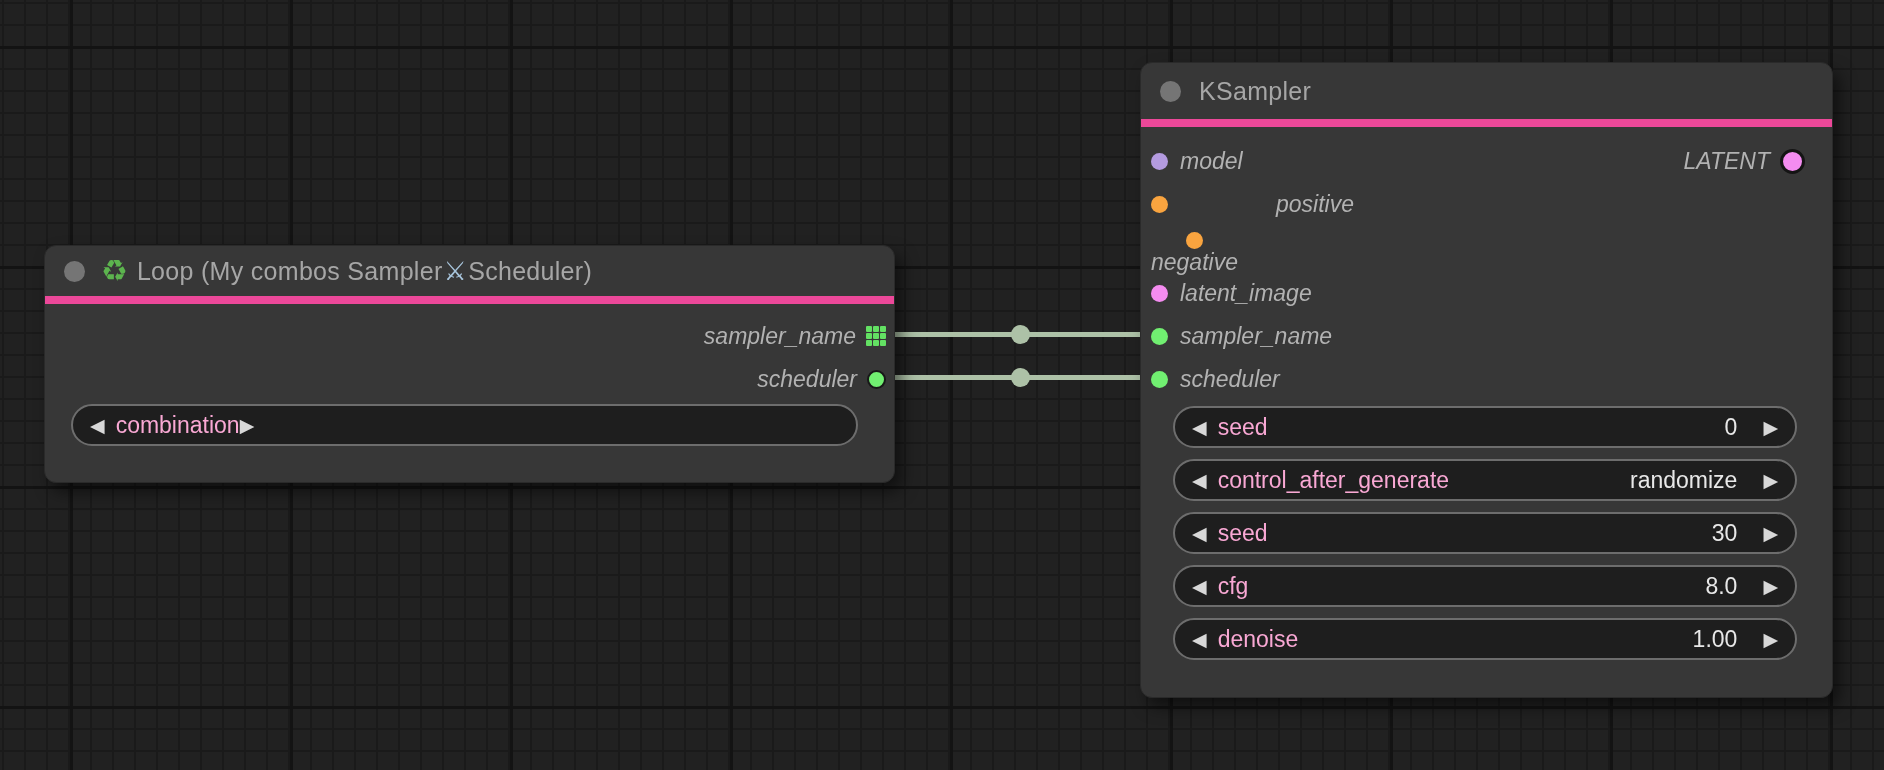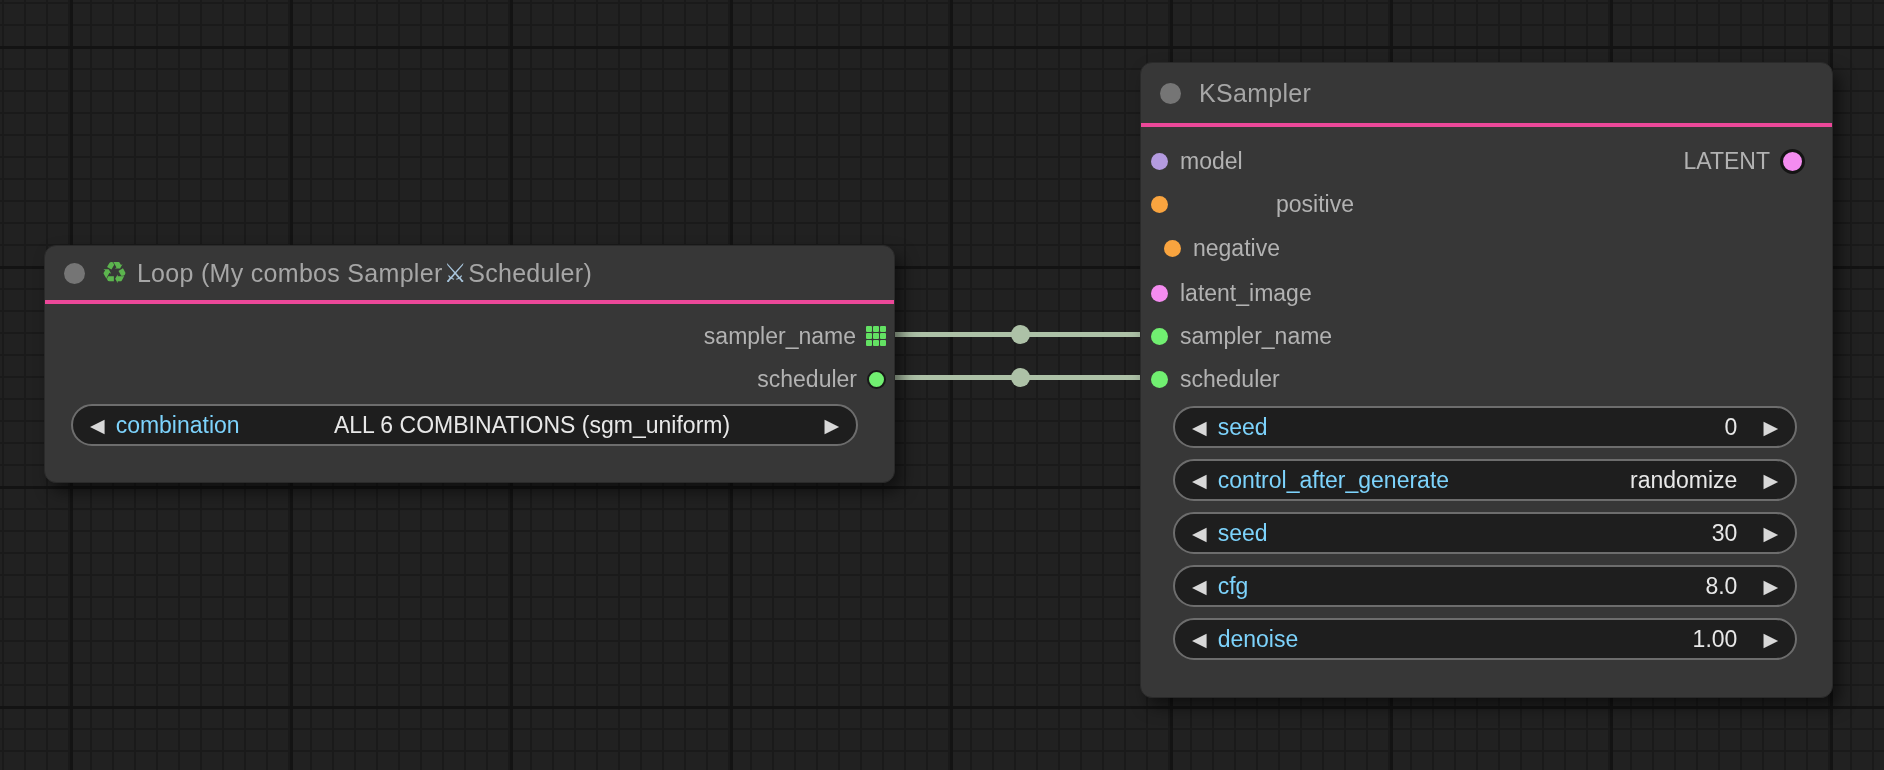--- a/index.html
+++ b/index.html
@@ -8,38 +8,38 @@
     background-color:#212121;
     background-image:
       linear-gradient(to right, #131313 3px, transparent 3px),
       linear-gradient(to bottom, #131313 3px, transparent 3px),
       linear-gradient(to right, #1a1a1a 2px, transparent 2px),
       linear-gradient(to bottom, #1a1a1a 2px, transparent 2px);
     background-size:220px 220px,220px 220px,22px 22px,22px 22px;
     background-position:70px 46px,70px 46px,2px 2px,2px 2px;}
   .node{position:absolute;background:#373737;border:1px solid #2a2a2a;border-radius:12px;
     box-shadow:7px 9px 16px rgba(0,0,0,0.5);box-sizing:border-box;}
-  .node-header{display:flex;align-items:center;padding:0 0 0 19px;border-bottom:4px solid #ec4899;box-sizing:border-box;}
+  .node-header{display:flex;align-items:center;padding:0 0 0 19px;border-bottom:8px solid #ec4899;box-sizing:border-box;}
   .collapse-dot{width:21px;height:21px;border-radius:50%;background:#757575;flex:0 0 auto;}
   .node-title{color:#a6a6a6;font-size:25px;white-space:nowrap;letter-spacing:0.3px;}
   .emoji-recycle{color:#5cb44e;font-size:30px;margin:0 9px 0 16px;line-height:1;}
   .emoji-swords{color:#a9c6dd;font-size:26px;line-height:1;margin:0 1px;}
-  .slot-row{position:absolute;display:flex;align-items:center;height:32px;}
+  .slot-row{position:absolute;display:flex;align-items:center;height:32px;font-style:italic;}
   .slot-label{color:#b2b2b2;font-size:23px;white-space:nowrap;}
   .slot-dot{width:17px;height:17px;border-radius:50%;box-sizing:border-box;flex:0 0 auto;}
   .out-dot{border:2px solid #181818;width:19px;height:19px;}
   .grid-icon{display:grid;grid-template-columns:repeat(3,6px);grid-template-rows:repeat(3,6px);
     gap:1px;width:20px;height:20px;flex:0 0 auto;}
   .grid-icon i{background:#63e163;border-radius:1px;}
   .gap10{width:10px;flex:0 0 auto;}
   .gap12{width:12px;flex:0 0 auto;}
   .widget{position:absolute;height:42px;background:#1e1e1e;border:2px solid #6d6d6d;border-radius:22px;
     display:flex;align-items:center;box-sizing:border-box;padding:0 17px;}
   .w-arrow{color:#d8d8d8;font-size:19px;line-height:1;flex:0 0 auto;}
-  .w-label{color:#7dd3fc;font-size:23px;margin-left:11px;white-space:nowrap;}
+  .w-label{color:#f9a8d4;font-size:23px;margin-left:11px;white-space:nowrap;}
   .w-value-center{flex:1;text-align:center;color:#e8e8e8;font-size:23px;white-space:nowrap;}
   .w-value-right{margin-left:auto;color:#e8e8e8;font-size:23px;white-space:nowrap;padding-right:26px;}
   .wire{position:absolute;height:5px;border-radius:3px;background:#adc1a7;}
   .wire-dot{position:absolute;width:19px;height:19px;border-radius:50%;background:#adc1a7;}
   .latent-dot{width:19px;height:19px;border-radius:50%;border:3px solid #141414;box-sizing:content-box;}
 </style>
 </head>
 <body>
 
 <div class="canvas">
@@ -74,42 +74,41 @@
 
     <div class="slot-row" style="top:117px;right:8px;">
       <span class="slot-label">scheduler</span>
       <span class="gap10"></span>
       <span class="slot-dot out-dot" style="background-color: rgb(113, 239, 113);"></span>
     </div>
 
     <div class="widget" style="left:26px;top:158px;width:787px;">
       <span class="w-arrow">◀</span>
       <span class="w-label">combination</span>
-      <span class="w-value-center">ALL 6 COMBINATIONS (sgm_uniform)</span>
       <span class="w-arrow">▶</span>
     </div>
   </div>
 
   <div class="node" style="left:1140px;top:62px;width:693px;height:636px;">
     <div class="node-header" style="height:64px;">
       <div class="collapse-dot"></div>
       <span class="node-title" style="margin-left:18px;">KSampler</span>
     </div>
 
     <div class="slot-row" style="top:82px;left:10px;">
       <span class="slot-dot" style="background-color: rgb(180, 155, 224);"></span>
         <span class="gap12"></span>
       <span class="slot-label">model</span>
     </div>
     <div class="slot-row" style="top:125px;left:10px;gap:48px;">
       <span class="slot-dot" style="background-color: rgb(249, 164, 63);"></span>
         <span class="gap12"></span>
       <span class="slot-label">positive</span>
     </div>
-    <div class="slot-row" style="top:169px;left:23px;">
+    <div class="slot-row" style="top:169px;left:10px;flex-direction:column;">
       <span class="slot-dot" style="background-color: rgb(249, 164, 63);"></span>
         <span class="gap12"></span>
       <span class="slot-label">negative</span>
     </div>
     <div class="slot-row" style="top:214px;left:10px;">
       <span class="slot-dot" style="background-color: rgb(244, 140, 240);"></span>
         <span class="gap12"></span>
       <span class="slot-label">latent_image</span>
     </div>
     <div class="slot-row" style="top:257px;left:10px;">

